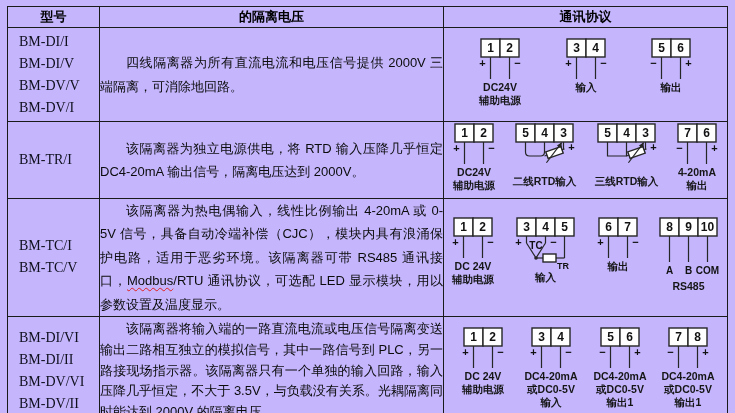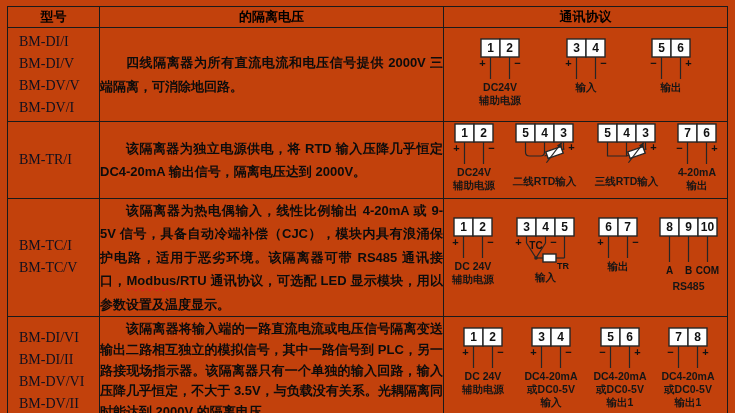--- a/index.html
+++ b/index.html
@@ -1,29 +1,29 @@
 <!DOCTYPE html>
 <html><head>
 <meta charset="utf-8">
 <style>
   html,body{margin:0;padding:0;background:#ffffff;}
   body{font-family:"Liberation Sans",sans-serif;color:#111;}
-  .page{position:relative;width:735px;height:413px;background:#c2410c;overflow:hidden;}
+  .page{position:relative;width:735px;height:413px;background:#c4b5fd;overflow:hidden;}
   table.spec{
     position:absolute;left:7px;top:6px;
     border-collapse:collapse;table-layout:fixed;width:720px;
   }
   table.spec td,table.spec th{
     border:1.4px solid #1a1a1a;
     padding:0;vertical-align:middle;overflow:hidden;
   }
   th.hdr{height:20px;font-size:13px;font-weight:bold;text-align:center;color:#000;}
   td.model-cell{vertical-align:middle;padding:2px 0 2px 9px;}
   .model{font-family:"Liberation Serif",serif;font-size:14px;line-height:22px;color:#10101e;margin-left:11px;}
-  td.feature-cell{padding:2px 8px;font-weight:bold;}
+  td.feature-cell{padding:2px 8px;}
   .feature{margin:0;font-size:13px;line-height:1.8;text-align:justify;text-indent:2em;color:#0c0c0c;}
   .feature.tight{line-height:1.6;}
   .spell-error{text-decoration:underline wavy #e02020;text-decoration-thickness:1px;text-underline-offset:2px;}
   td.wiring-cell{padding:1px 2px;}
   .diagrams{display:flex;justify-content:space-evenly;align-items:flex-start;width:100%;}
   .diagram-block{flex:0 0 auto;}
   svg text{font-family:"Liberation Sans",sans-serif;}
   .tbox{fill:#fefefe;stroke:#262626;stroke-width:1.4;}
   .wire{stroke:#262626;stroke-width:1.2;fill:none;}
   .tnum{font-size:12px;font-weight:bold;fill:#111;text-anchor:middle;}
@@ -175,21 +175,21 @@
             </div>
       </td>
     </tr>
 
     <tr style="height:100px">
       <td class="model-cell">
         <div class="model">BM-TC/I</div>
         <div class="model">BM-TC/V</div>
       </td>
       <td class="feature-cell">
-        <p class="feature"><span>该隔离器为热电偶输入，线性比例输出 4-20mA 或 9-5V 信号，具备自动冷端补偿（CJC），模块内具有浪涌保护电路，适用于恶劣环境。该隔离器可带 RS485 通讯接口，</span><span class="spell-error">Modbus</span><span>/RTU 通讯协议，可选配 LED 显示模块，用以参数设置及温度显示。</span></p>
+        <p class="feature"><span>该隔离器为热电偶输入，线性比例输出 4-20mA 或 0-5V 信号，具备自动冷端补偿（CJC），模块内具有浪涌保护电路，适用于恶劣环境。该隔离器可带 RS485 通讯接口，</span><span class="spell-error">Modbus</span><span>/RTU 通讯协议，可选配 LED 显示模块，用以参数设置及温度显示。</span></p>
       </td>
       <td class="wiring-cell">
         <div class="diagrams">
               <div class="diagram-block"><svg width="58" height="72" viewBox="0 0 58 72">
                   <rect class="tbox" x="10" y="2" width="19" height="18"></rect>
                   <text class="tnum" x="19.5" y="15">1</text>
                   <line class="wire" x1="19.5" y1="20" x2="19.5" y2="42"></line>
                   <rect class="tbox" x="29" y="2" width="19" height="18"></rect>
                   <text class="tnum" x="38.5" y="15">2</text>
                   <line class="wire" x1="38.5" y1="20" x2="38.5" y2="42"></line>

